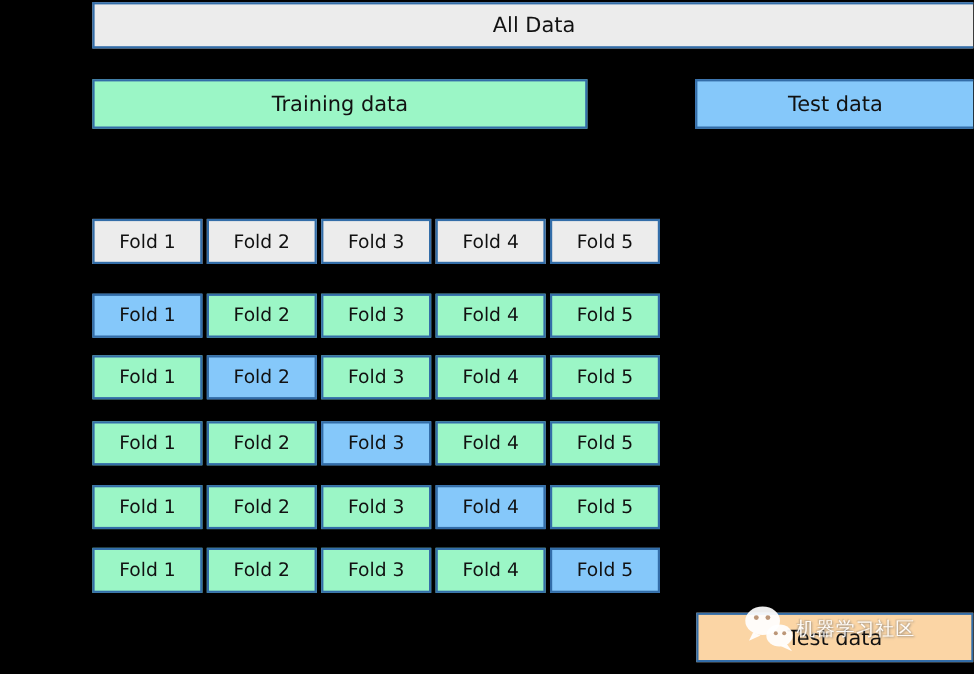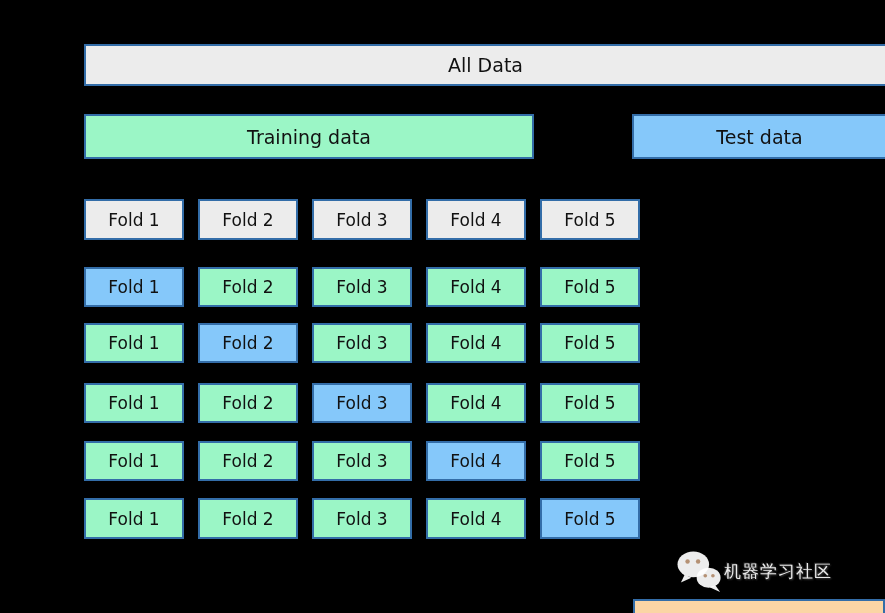--- a/index.html
+++ b/index.html
@@ -16,27 +16,26 @@
   }
   .box {
     position: absolute;
     box-sizing: border-box;
     border: 2px solid var(--border, #336DA8);
     display: flex;
     align-items: center;
     justify-content: center;
     color: var(--text, #111);
     font-size: 19px;
-    margin-top: 42px;
   }
   .row {
     position: absolute;
     left: 84px;
     display: flex;
-    gap: 14px;
+    gap: 4px;
   }
   .cell {
     box-sizing: border-box;
     width: 100px;
     border: 2px solid var(--border, #336DA8);
     display: flex;
     align-items: center;
     justify-content: center;
     color: var(--text, #111);
     font-size: 17px;

